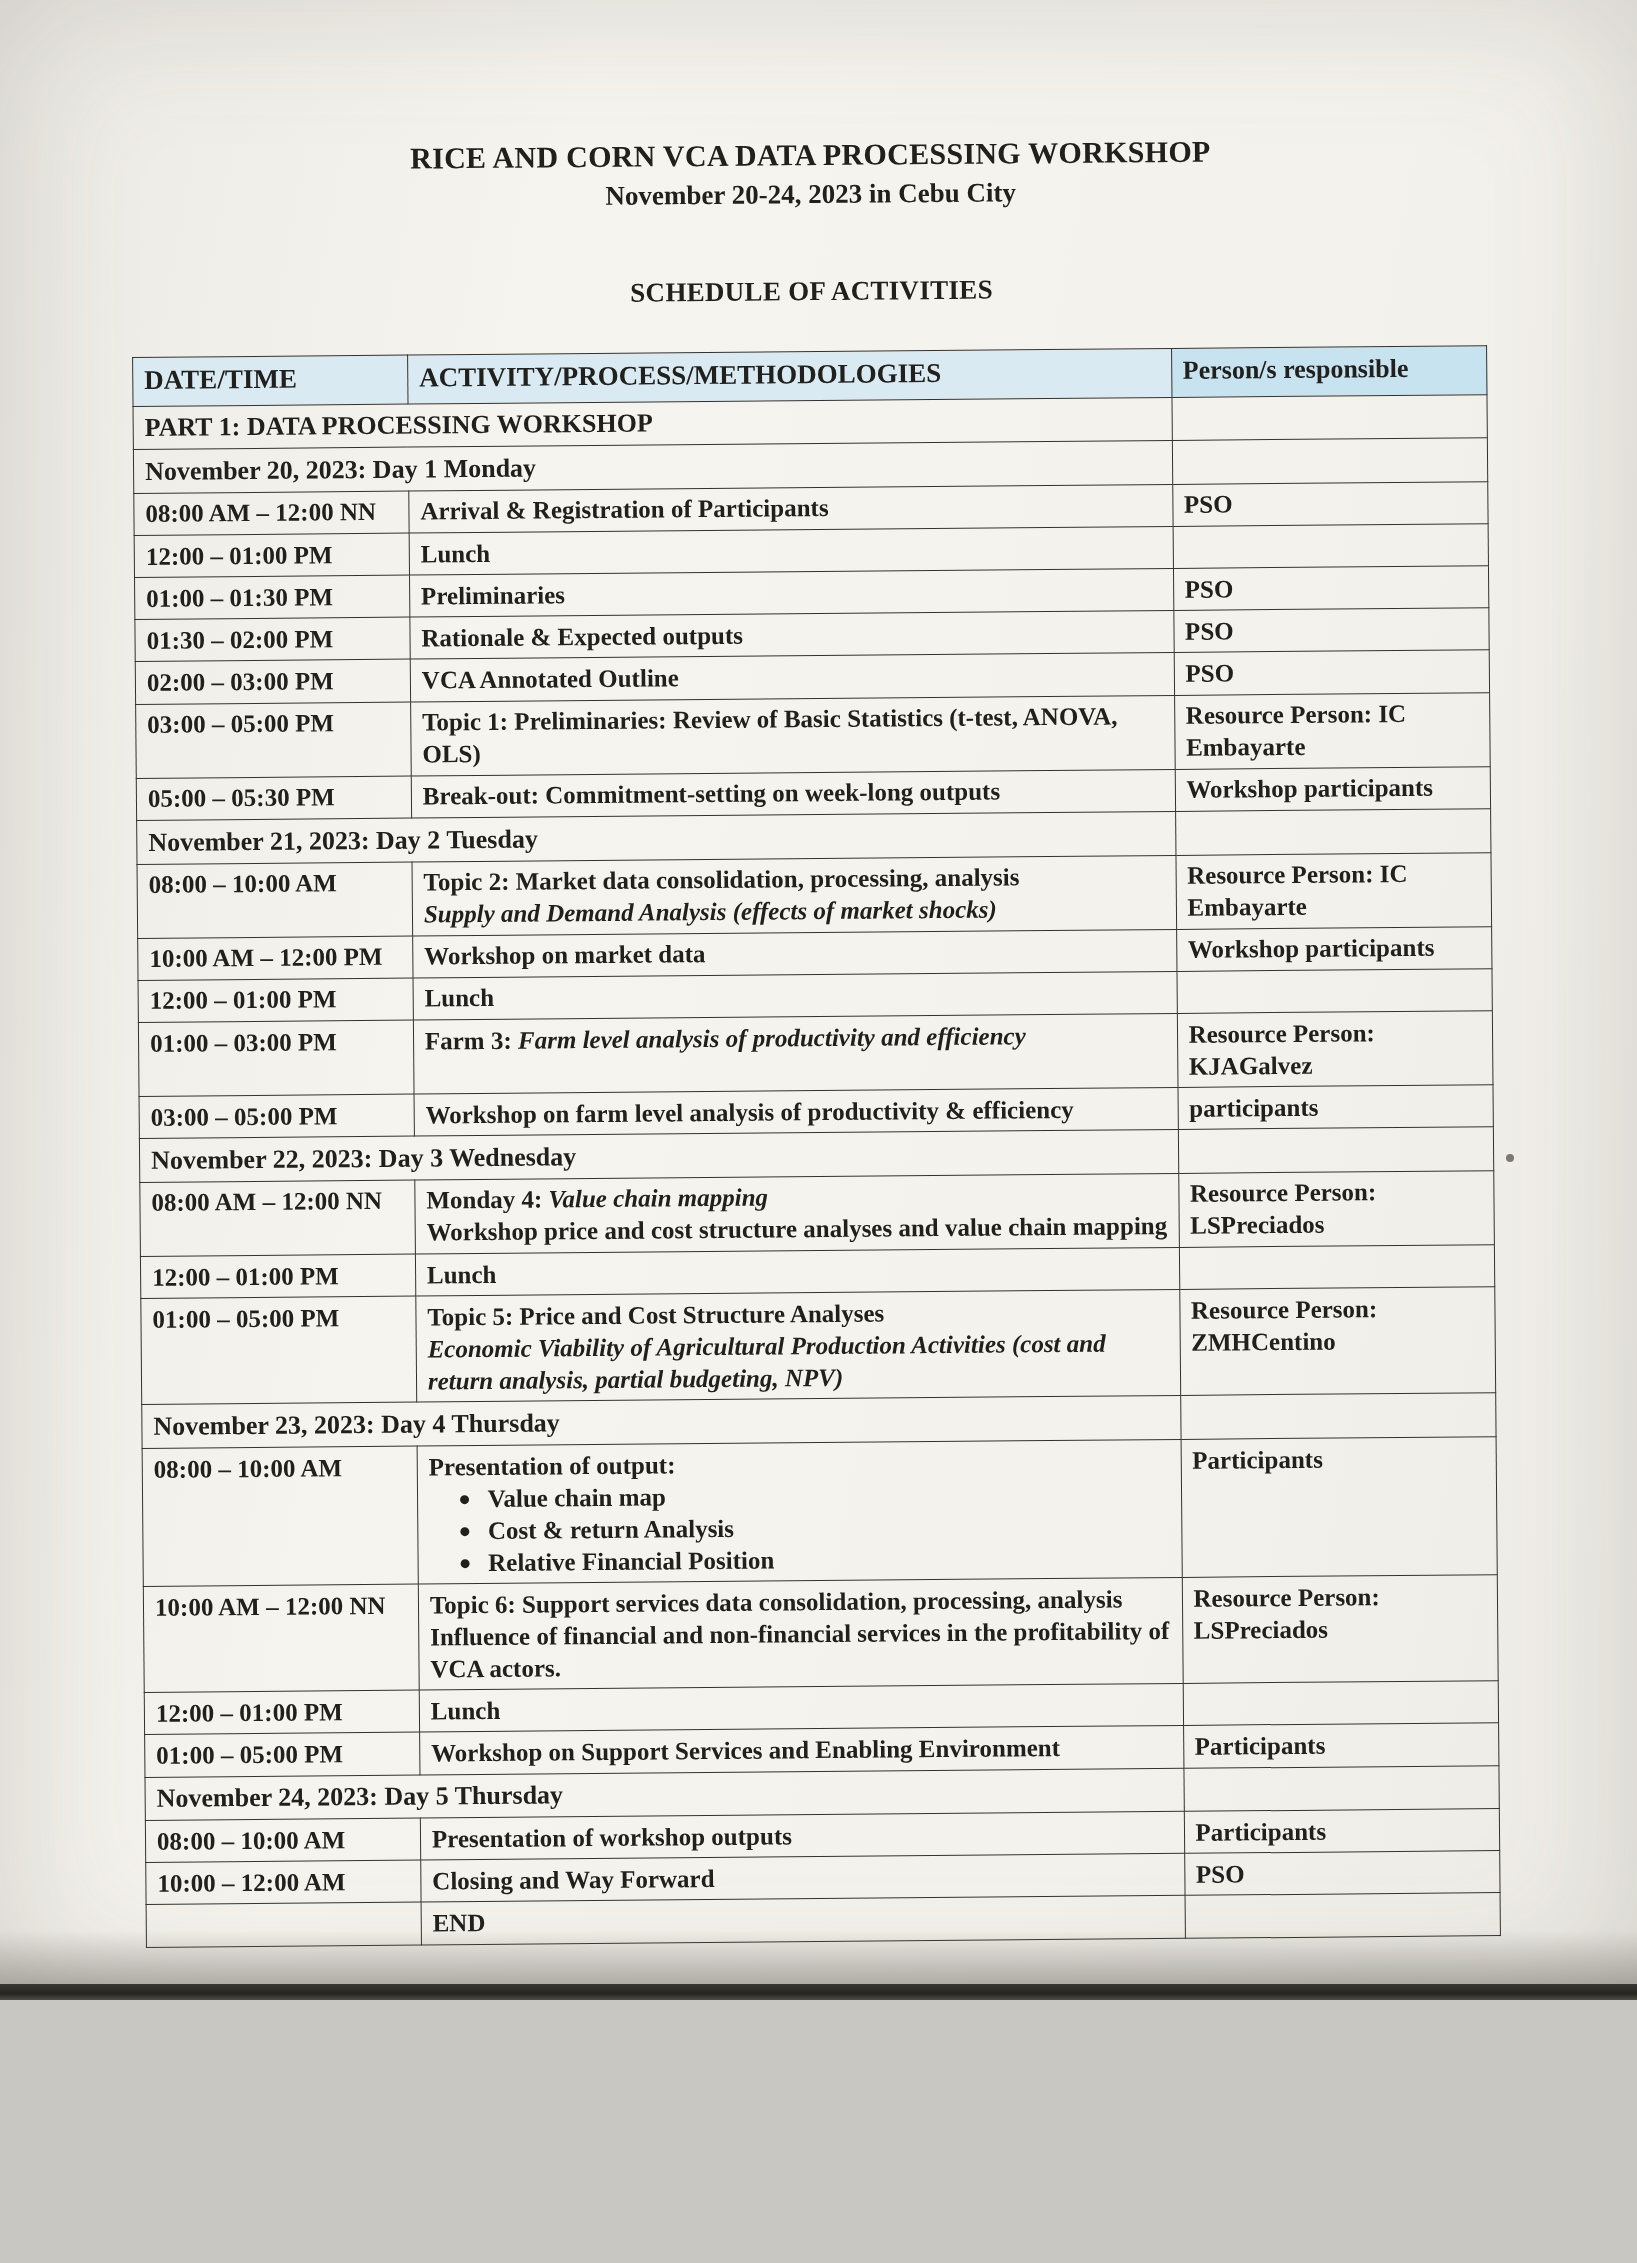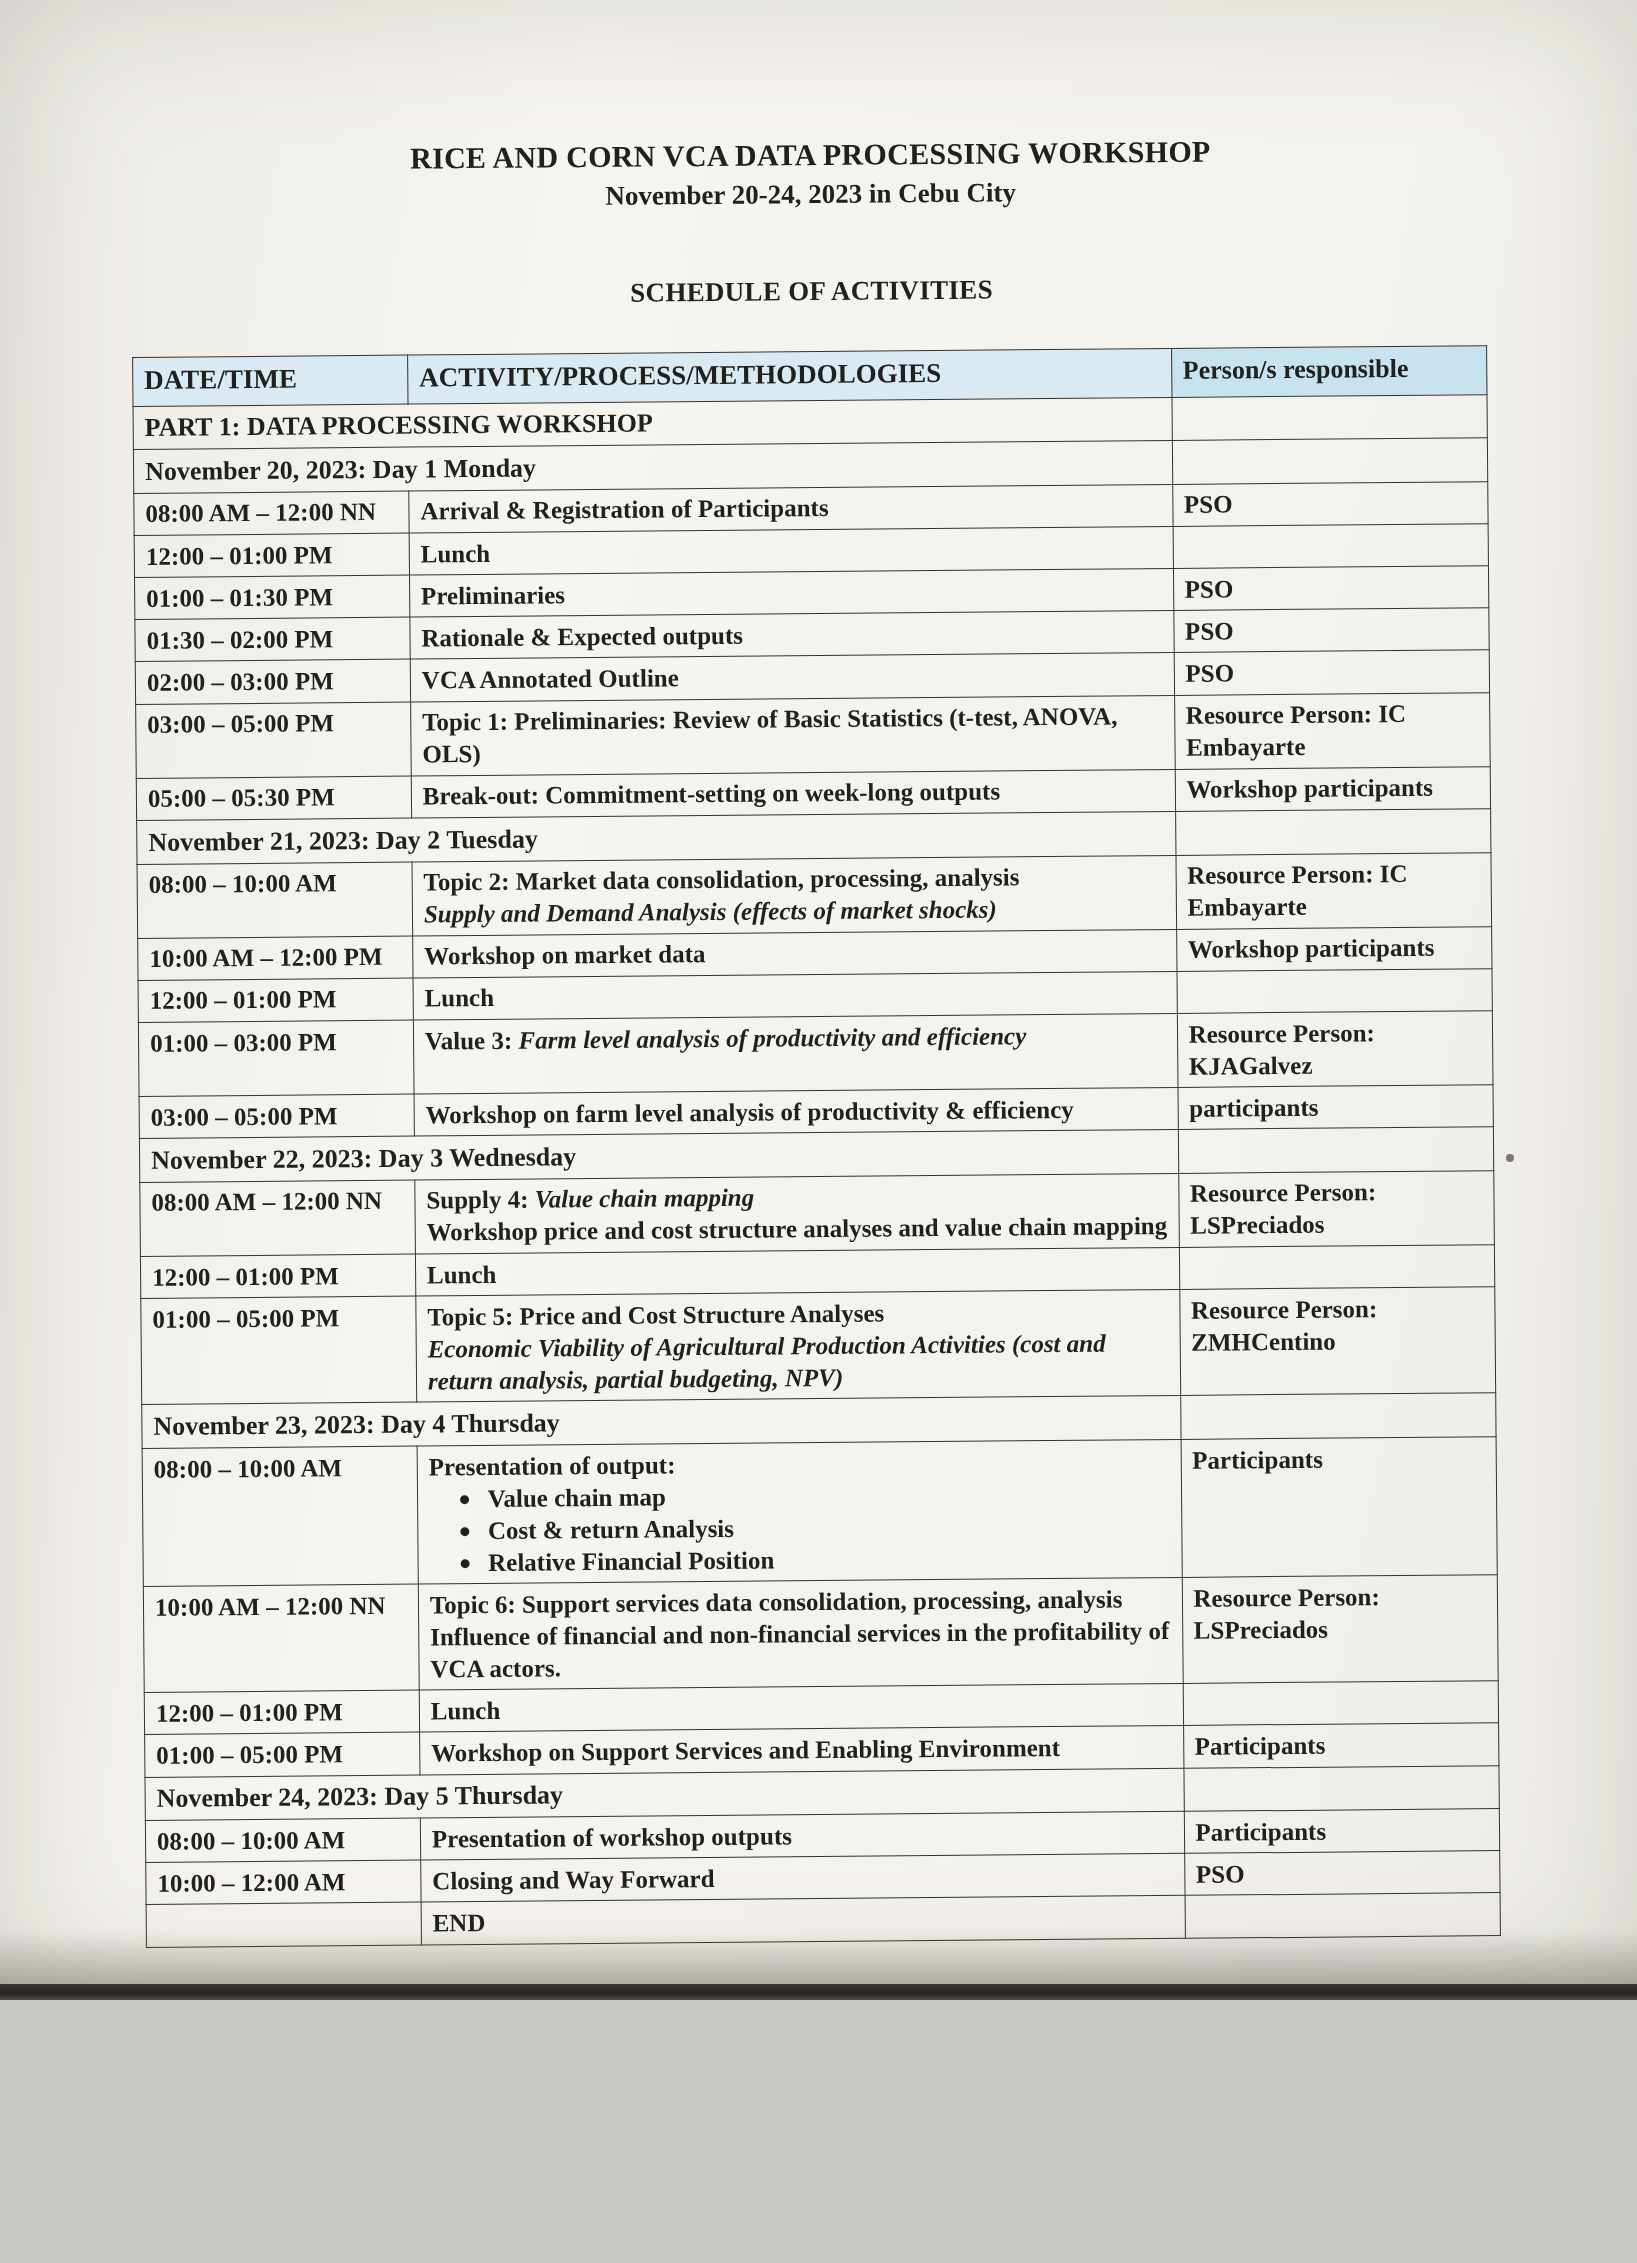--- a/index.html
+++ b/index.html
@@ -194,39 +194,39 @@
           <tr>
             <td>12:00 – 01:00 PM</td>
             <td>
               <div class="line"><span>Lunch</span></div>
             </td>
             <td></td>
           </tr>
           <tr>
             <td>01:00 – 03:00 PM</td>
             <td>
-              <div class="line"><span>Value 3: </span><span class="italic">Farm level analysis of productivity and efficiency</span></div>
+              <div class="line"><span>Farm 3: </span><span class="italic">Farm level analysis of productivity and efficiency</span></div>
             </td>
             <td>Resource Person: KJAGalvez</td>
           </tr>
           <tr>
             <td>03:00 – 05:00 PM</td>
             <td>
               <div class="line"><span>Workshop on farm level analysis of productivity &amp; efficiency</span></div>
             </td>
             <td>participants</td>
           </tr>
           <tr>
             <td colspan="2" class="section-cell">November 22, 2023: Day 3 Wednesday</td>
             <td></td>
           </tr>
           <tr>
             <td>08:00 AM – 12:00 NN</td>
             <td>
-              <div class="line"><span>Supply 4: </span><span class="italic">Value chain mapping</span></div>
+              <div class="line"><span>Monday 4: </span><span class="italic">Value chain mapping</span></div>
               <div class="line"><span>Workshop price and cost structure analyses and value chain mapping</span></div>
             </td>
             <td>Resource Person: LSPreciados</td>
           </tr>
           <tr>
             <td>12:00 – 01:00 PM</td>
             <td>
               <div class="line"><span>Lunch</span></div>
             </td>
             <td></td>

